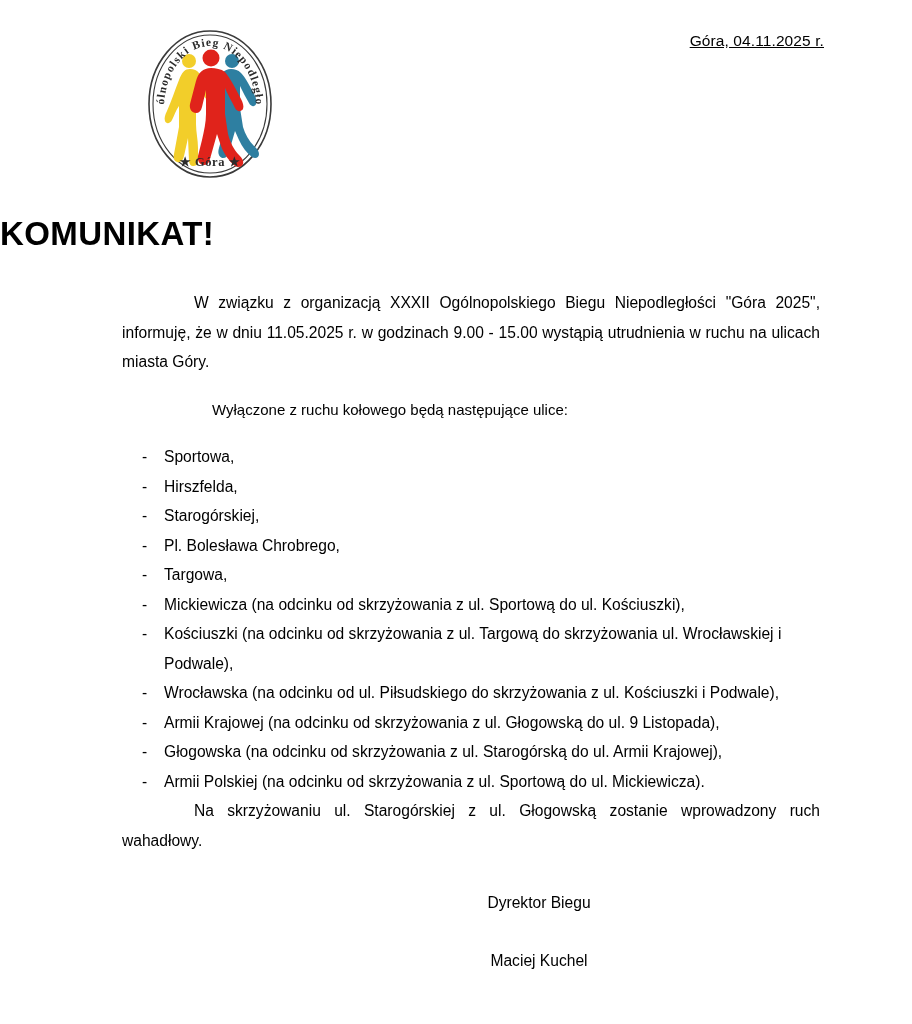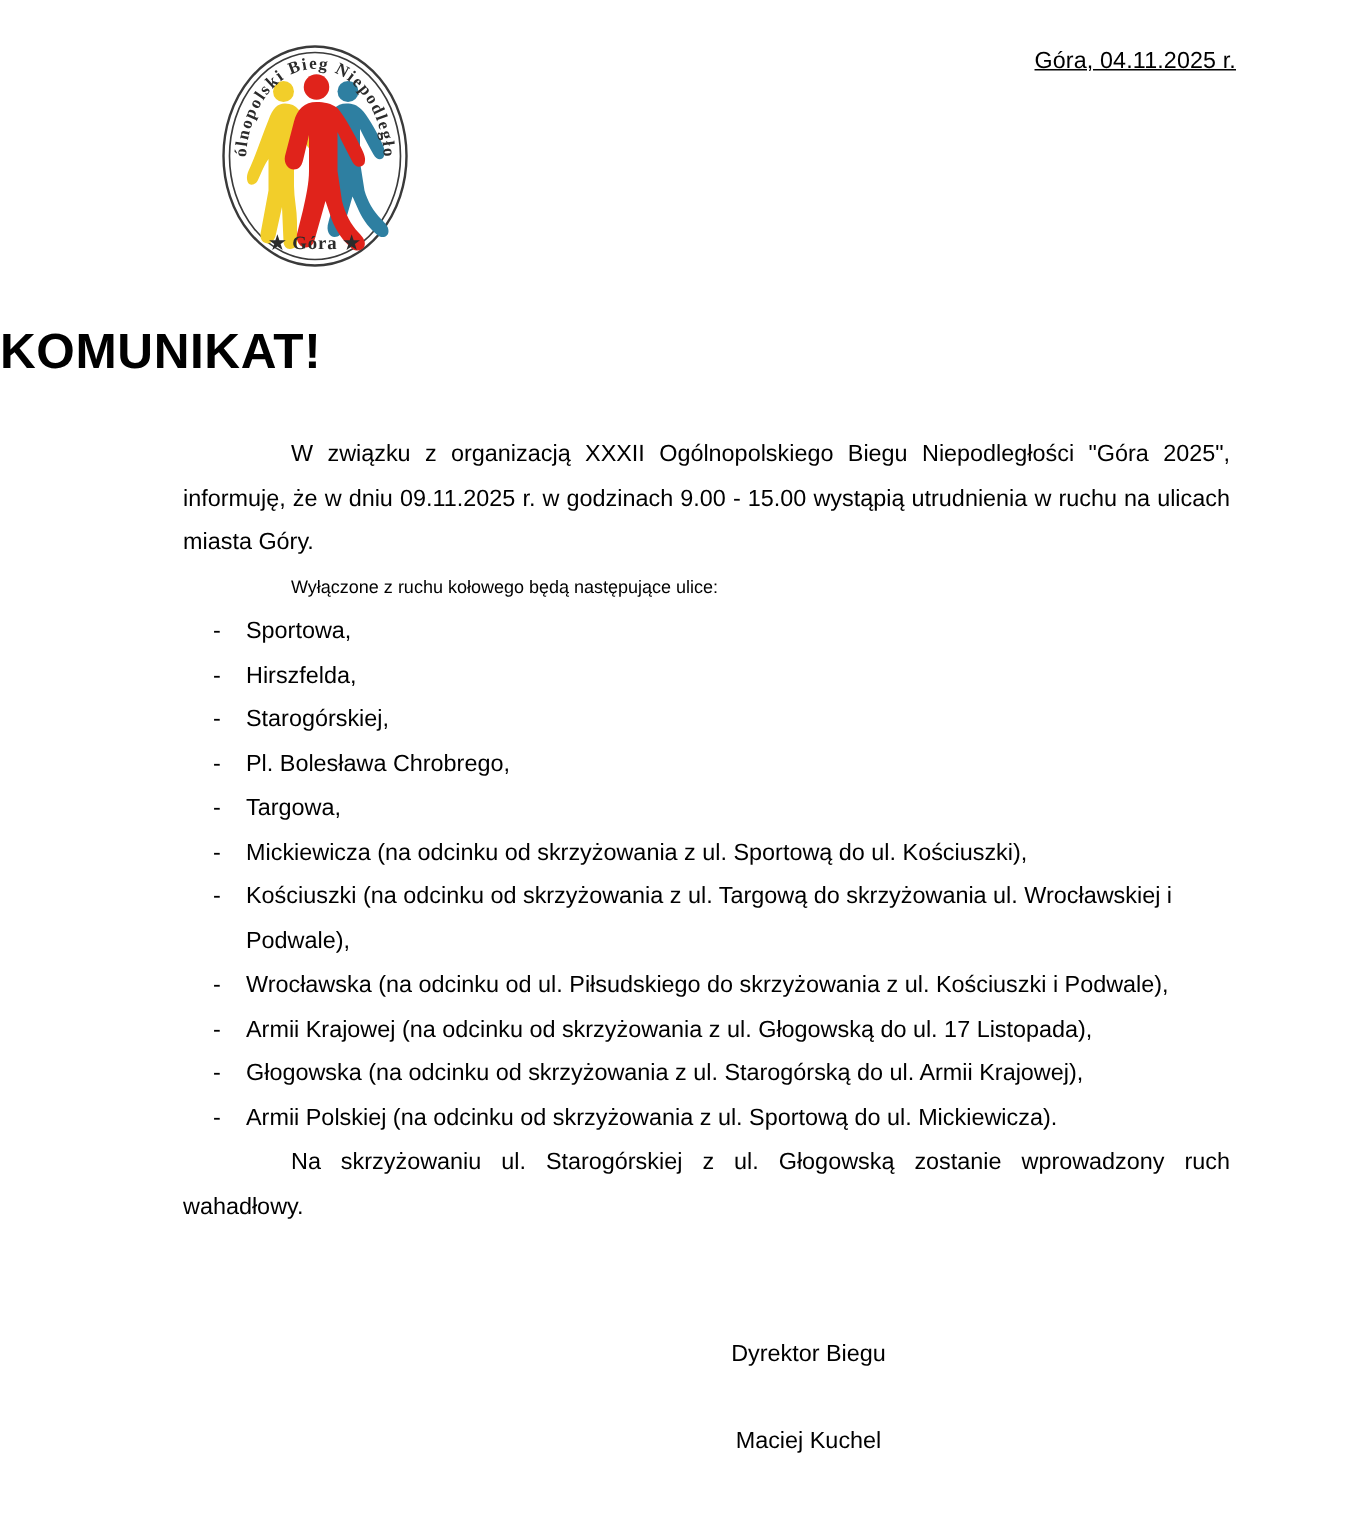--- a/index.html
+++ b/index.html
@@ -73,22 +73,22 @@
     margin: 0;
     font-size: 15.6px;
     line-height: 29.5px;
     text-align: justify;
     text-indent: 72px;
     -webkit-hyphens: none;
     hyphens: none;
   }
 
   .intro-line {
-    margin: 0;
-    font-size: 12px;
+    margin: 18px;
+    font-size: 15px;
     line-height: 29.5px;
     text-indent: 72px;
     text-align: left;
   }
 
   
   ul.street-list {
     list-style: none;
     margin: 0;
     padding: 0;
@@ -184,34 +184,34 @@
       </svg>
     </div>
 
     <div class="date-line">Góra, 04.11.2025 r.</div>
   </div>
 
   <h1 class="doc-title">KOMUNIKAT!</h1>
 
   <div class="body-block">
 
-    <p class="para">W związku z organizacją XXXII Ogólnopolskiego Biegu Niepodległości "Góra 2025", informuję, że w dniu 09.11.2025 r. w godzinach 9.00 - 15.00 wystąpią utrudnienia w ruchu na ulicach miasta Góry.</p>
+    <p class="para">W związku z organizacją XXXII Ogólnopolskiego Biegu Niepodległości "Góra 2025", informuję, że w dniu 11.05.2025 r. w godzinach 9.00 - 15.00 wystąpią utrudnienia w ruchu na ulicach miasta Góry.</p>
 
     <p class="intro-line">Wyłączone z ruchu kołowego będą następujące ulice:</p>
 
     <ul class="street-list">
       <li><span class="dash">-</span><span>Sportowa,</span></li>
       <li><span class="dash">-</span><span>Hirszfelda,</span></li>
       <li><span class="dash">-</span><span>Starogórskiej,</span></li>
       <li><span class="dash">-</span><span>Pl. Bolesława Chrobrego,</span></li>
       <li><span class="dash">-</span><span>Targowa,</span></li>
       <li><span class="dash">-</span><span>Mickiewicza (na odcinku od skrzyżowania z ul. Sportową do ul. Kościuszki),</span></li>
       <li><span class="dash">-</span><span>Kościuszki (na odcinku od skrzyżowania z ul. Targową do skrzyżowania ul. Wrocławskiej i Podwale),</span></li>
       <li><span class="dash">-</span><span>Wrocławska (na odcinku od ul. Piłsudskiego do skrzyżowania z ul. Kościuszki i Podwale),</span></li>
-      <li><span class="dash">-</span><span>Armii Krajowej (na odcinku od skrzyżowania z ul. Głogowską do ul. 17 Listopada),</span></li>
+      <li><span class="dash">-</span><span>Armii Krajowej (na odcinku od skrzyżowania z ul. Głogowską do ul. 9 Listopada),</span></li>
       <li><span class="dash">-</span><span>Głogowska (na odcinku od skrzyżowania z ul. Starogórską do ul. Armii Krajowej),</span></li>
       <li><span class="dash">-</span><span>Armii Polskiej (na odcinku od skrzyżowania z ul. Sportową do ul. Mickiewicza).</span></li>
     </ul>
 
     <p class="para closing">Na skrzyżowaniu ul. Starogórskiej z ul. Głogowską zostanie wprowadzony ruch wahadłowy.</p>
   </div>
 
   <div class="signature">
     <div class="sig-line">Dyrektor Biegu</div>
     <div class="sig-gap"></div>

